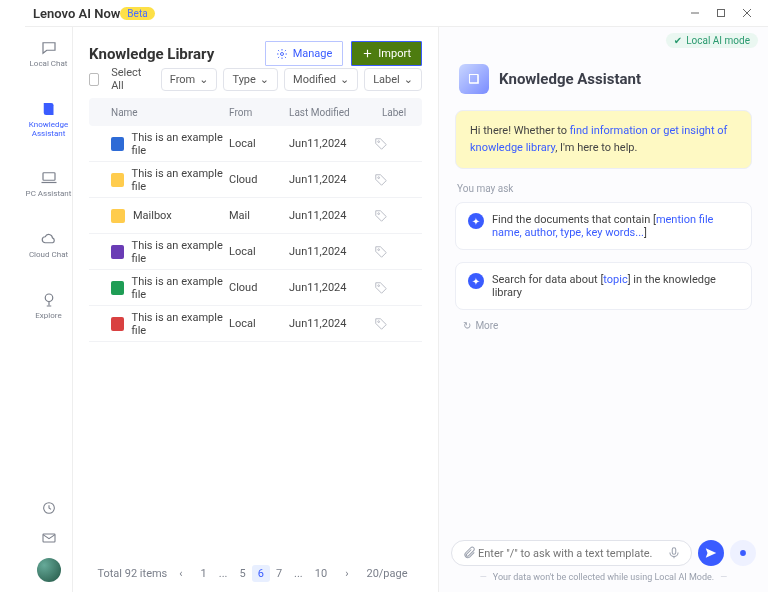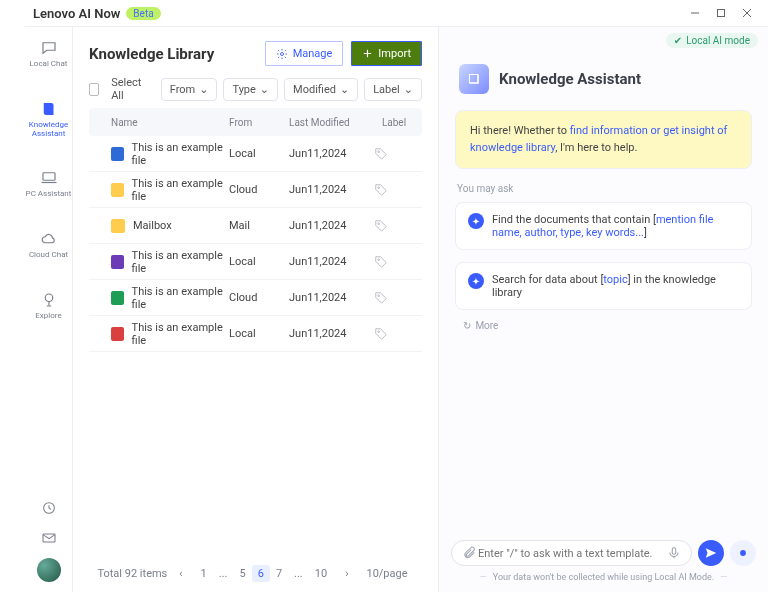--- a/index.html
+++ b/index.html
@@ -1,38 +1,38 @@
 <!DOCTYPE html>
 <html><head>
 <meta charset="utf-8">
 <style>
 * { margin:0; padding:0; box-sizing:border-box; font-family:-apple-system,BlinkMacSystemFont,"Segoe UI",Roboto,sans-serif; }
 body { width:768px; height:592px; overflow:hidden; background:#fff; color:#333; font-size:12px; }
 .app { display:flex; flex-direction:column; height:100%;padding-left:25px; }
 
 .titlebar { display:flex; align-items:center; height:26px; padding:0 8px; }
 .titlebar .brand { font-weight:600; font-size:13px; }
-.titlebar .beta { margin-left:6px; background:#bef264; color:#4a6cff; border-radius:8px; padding:1px 7px; font-size:10px; }
+.titlebar .beta { background:#fde047; color:#4a6cff; border-radius:8px; padding:1px 7px; font-size:10px; }
 .titlebar .spacer { flex:1; }
 .winbtn { width:26px; height:22px; display:flex; align-items:center; justify-content:center; color:#666; }
 .winbtn svg { width:10px; height:10px; }
 
 .body { flex:1; display:flex; min-height:0; border-top:1px solid #eee; }
 
 .sidebar { width:48px; border-right:1px solid #eee; display:flex; flex-direction:column; align-items:flex-end; padding-top:8px; gap:24px; }
 .sb-item { display:flex; flex-direction:column; align-items:center; gap:2px; width:100%; padding:3px 0; cursor:pointer; color:#7a7f8a; font-size:8px; }
 .sb-item.active { color:#3a5cff; }
 .sb-item .ic { width:20px; height:20px; display:flex; align-items:center; justify-content:center; }
 .sb-item .lbl { line-height:1.1; text-align:center; }
 .sb-spacer { flex:1; }
 .sb-bottom { display:flex; flex-direction:column; align-items:center; gap:10px; padding-bottom:10px; width:100%; }
 .avatar { width:24px; height:24px; border-radius:50%; background:radial-gradient(circle at 30% 30%, #6a9, #254); }
 
 .main { flex:1; display:flex; flex-direction:column; padding:14px 16px 6px 16px; min-height:0; }
-.header { display:flex; align-items:center; gap:8px; margin-bottom:10px; }
+.header { display:flex; align-items:center; gap:8px; }
 .header h1 { font-size:15px; font-weight:700; flex:1; }
 .btn { display:flex; align-items:center; gap:5px; border-radius:1px; padding:5px 10px; font-size:11px; cursor:pointer; }
 .btn-outline { border:1px solid #b8c4ff; color:#3a5cff; background:#fff; }
 .btn-primary { border:1px solid #3a5cff; background:#4d7c0f; color:#fff; }
 
 .toolbar { display:flex; align-items:center; gap:6px; margin-bottom:6px; }
 .chk { width:13px; height:13px; border:1px solid #bbb; border-radius:2px; }
 .sel-all { margin:0 4px 0 6px; color:#555; font-size:11px; }
 .toolbar .spacer { flex:1; }
 .filter { display:flex; align-items:center; gap:4px; border:1px solid #e1e3ea; border-radius:4px; padding:4px 8px; color:#555; font-size:11px; background:#fff; cursor:pointer; }
@@ -306,21 +306,21 @@
             </div>
           </div>
         </div>
 
       <div style="flex:1"></div>
       <div class="pagination">
         <span>Total 92 items</span>
         <span class="pg">‹</span>
         <span id="pages"><span class="pg">1</span><span class="pg">...</span><span class="pg">5</span><span class="pg current">6</span><span class="pg">7</span><span class="pg">...</span><span class="pg">10</span></span>
         <span class="pg">›</span>
-        <span class="pg">10/page</span>
+        <span class="pg">20/page</span>
       </div>
     </div>
 
     <div class="chatpane">
       <div class="mode-row">
         <div class="mode-chip">
           <span>✔</span>
           <span>Local AI mode</span>
         </div>
       </div>

